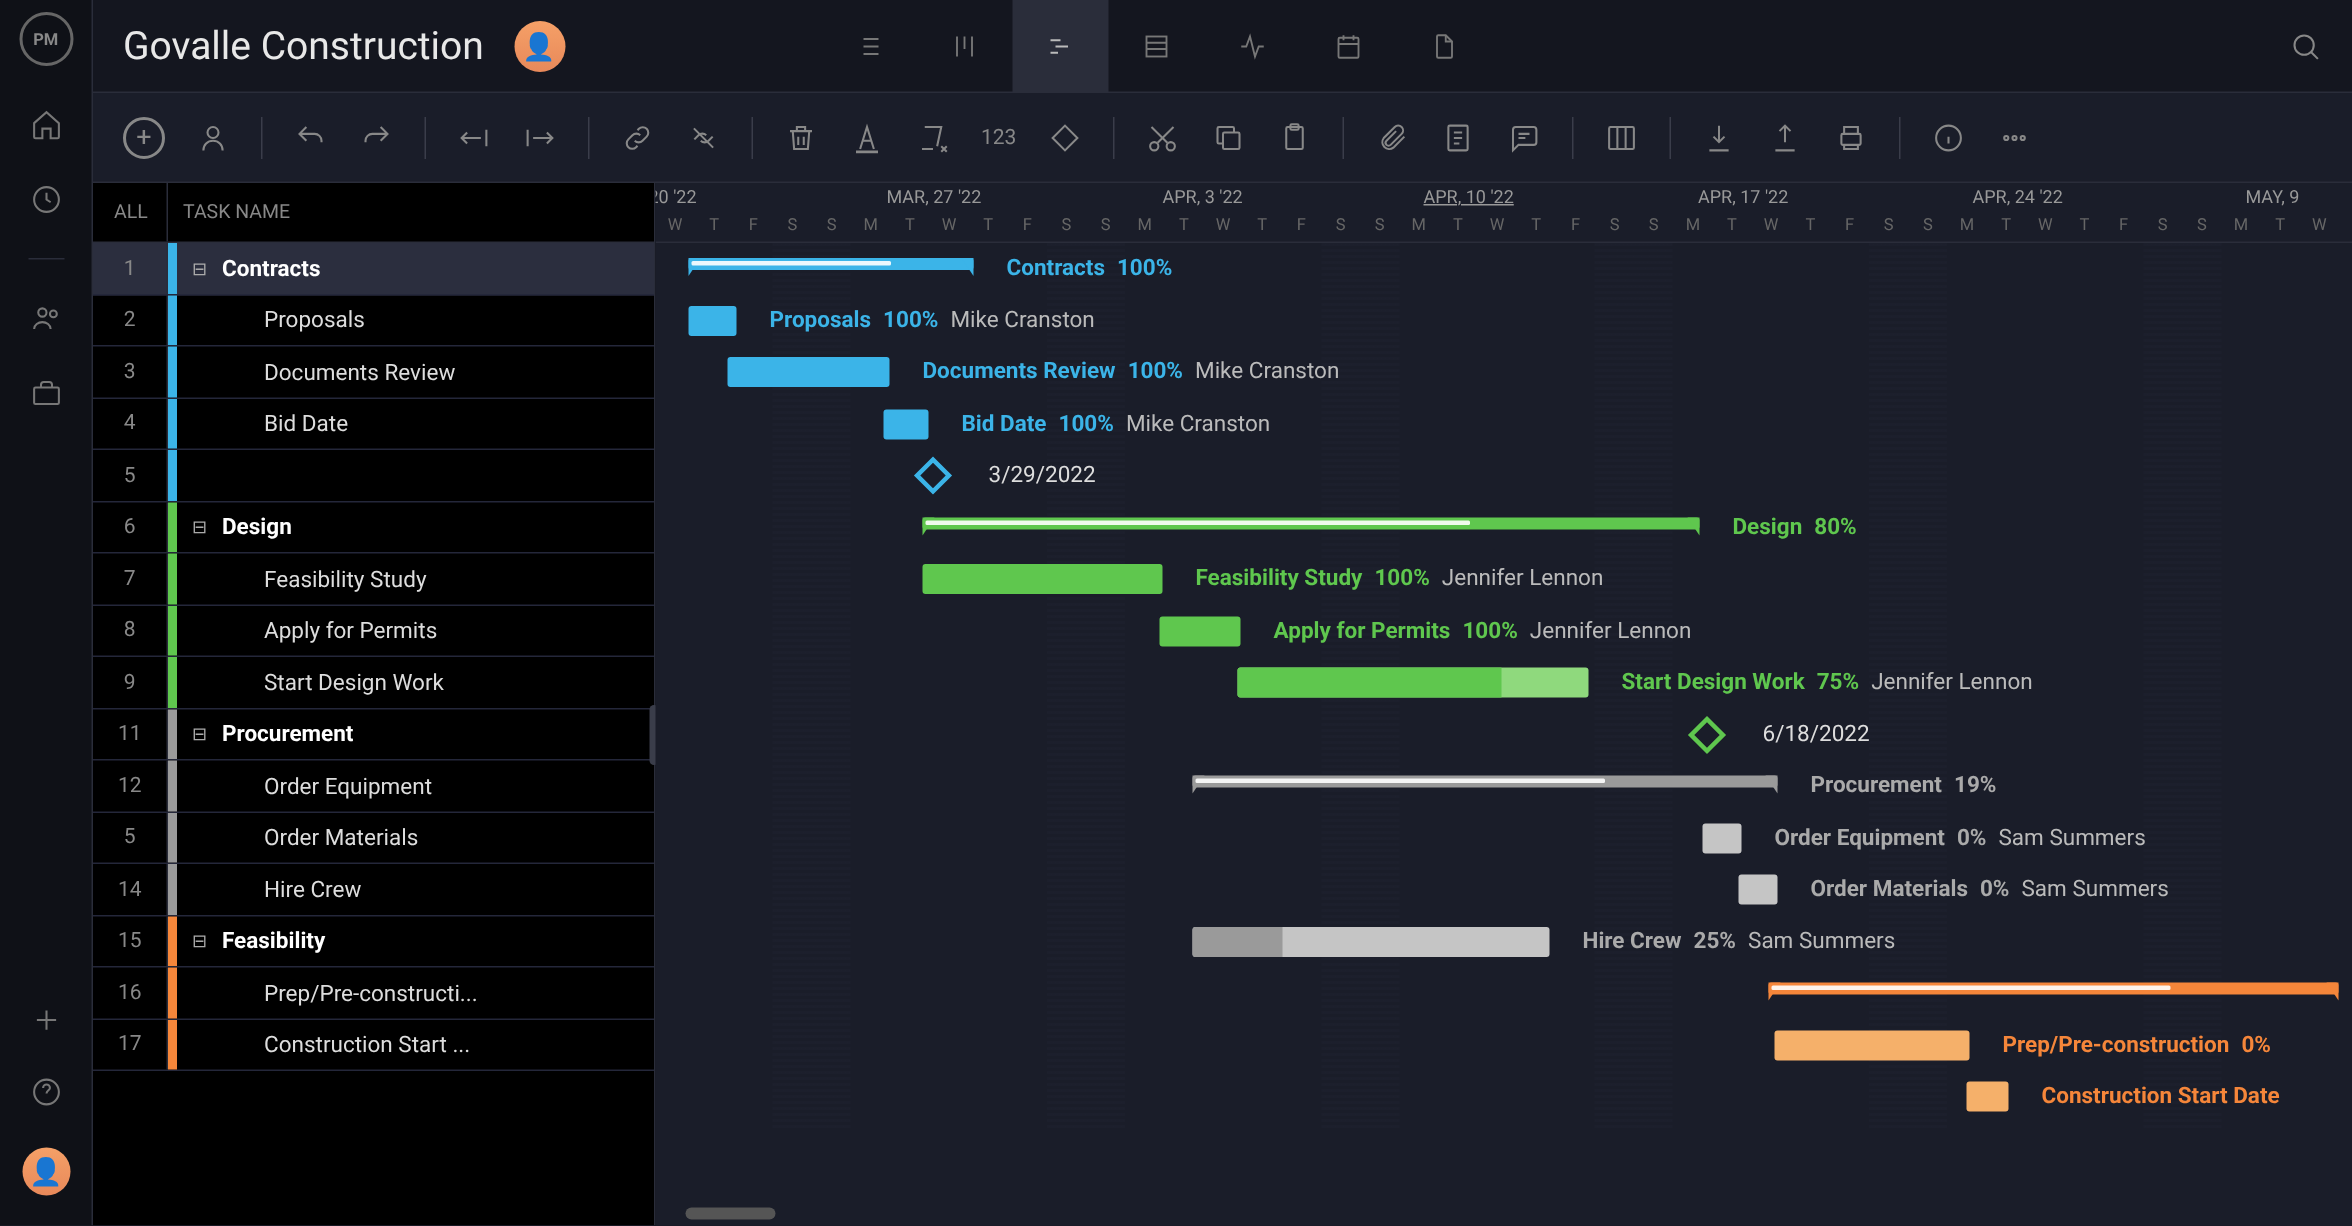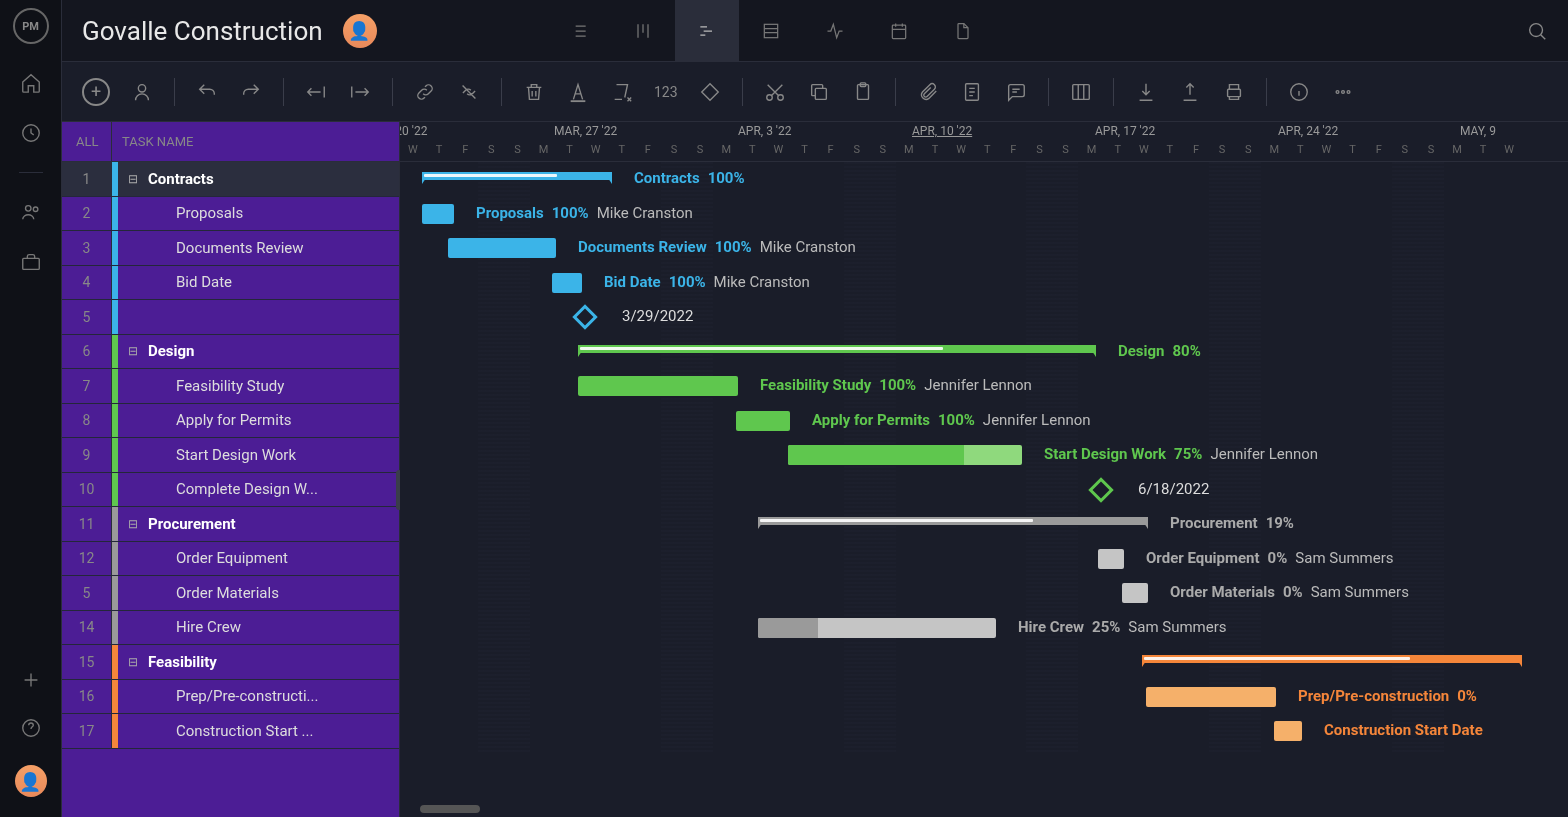--- a/index.html
+++ b/index.html
@@ -19,21 +19,21 @@
 .vtab.active { background:#2a2d3a; color:#bbb; }
 .vtab svg { width:20px; height:20px; stroke:currentColor; fill:none; stroke-width:1.5; }
 .topbar .search { margin-left:auto; color:#888; }
 .toolbar { height:60px; background:#1a1d29; border-bottom:1px solid #2a2d3a; display:flex; align-items:center; padding:0 20px; gap:20px; color:#888; }
 .tool { width:24px; height:24px; cursor:pointer; display:flex; align-items:center; justify-content:center; }
 .tool.circle-plus { width:28px; height:28px; border:2px solid #888; border-radius:50%; font-size:18px; line-height:1; }
 .tool svg { width:22px; height:22px; stroke:currentColor; fill:none; stroke-width:1.5; }
 .sep { width:1px; height:28px; background:#3a3d4a; }
 .tool-num { font-size:14px; color:#888; }
 .content { flex:1; display:flex; overflow:hidden; }
-.tasklist { width:338px; background:#4c1d95; border-right:1px solid #2a2d3a; display:flex; flex-direction:column; position:relative; }
+.tasklist { width:375px; background:#000000; border-right:1px solid #2a2d3a; display:flex; flex-direction:column; position:relative; }
 .tasklist-head { height:40px; display:flex; align-items:center; font-size:13px; color:#888; border-bottom:1px solid #2a2d3a; }
 .col-all { width:50px; padding-left:14px; border-right:1px solid #2a2d3a; height:100%; display:flex; align-items:center; }
 .col-name { flex:1; padding-left:10px; }
 .task-row { height:34.5px; display:flex; align-items:center; border-bottom:1px solid #24273a; font-size:15px; cursor:pointer; }
 .task-row.selected { background:#2b2e3e; }
 .task-row .rn { width:50px; text-align:center; font-size:14px; color:#888; border-right:1px solid #2a2d3a; height:100%; display:flex; align-items:center; justify-content:center; }
 .color-bar { width:6px; height:100%; }
 .task-row .expand { width:18px; text-align:center; color:#aaa; font-size:12px; margin-left:6px; }
 .task-row .tname { padding-left:6px; white-space:nowrap; overflow:hidden; text-overflow:ellipsis; flex:1; }
 .task-row.group .tname { font-weight:700; color:#fff; }
@@ -358,26 +358,20 @@
     <div class="color-bar" style="background:#5fc74e"></div>
     <div class="expand"></div>
     <div class="tname">Apply for Permits</div>
             </div>
             <div class="task-row child">
               <div class="rn">9</div>
     <div class="color-bar" style="background:#5fc74e"></div>
     <div class="expand"></div>
     <div class="tname">Start Design Work</div>
             </div>
-            <div class="task-row child">
-              <div class="rn">10</div>
-    <div class="color-bar" style="background:#5fc74e"></div>
-    <div class="expand"></div>
-    <div class="tname">Complete Design W...</div>
-            </div>
             <div class="task-row group">
               <div class="rn">11</div>
     <div class="color-bar" style="background:#9a9a9a"></div>
     <div class="expand">⊟</div>
     <div class="tname">Procurement</div>
             </div>
             <div class="task-row child">
               <div class="rn">12</div>
     <div class="color-bar" style="background:#9a9a9a"></div>
     <div class="expand"></div>

